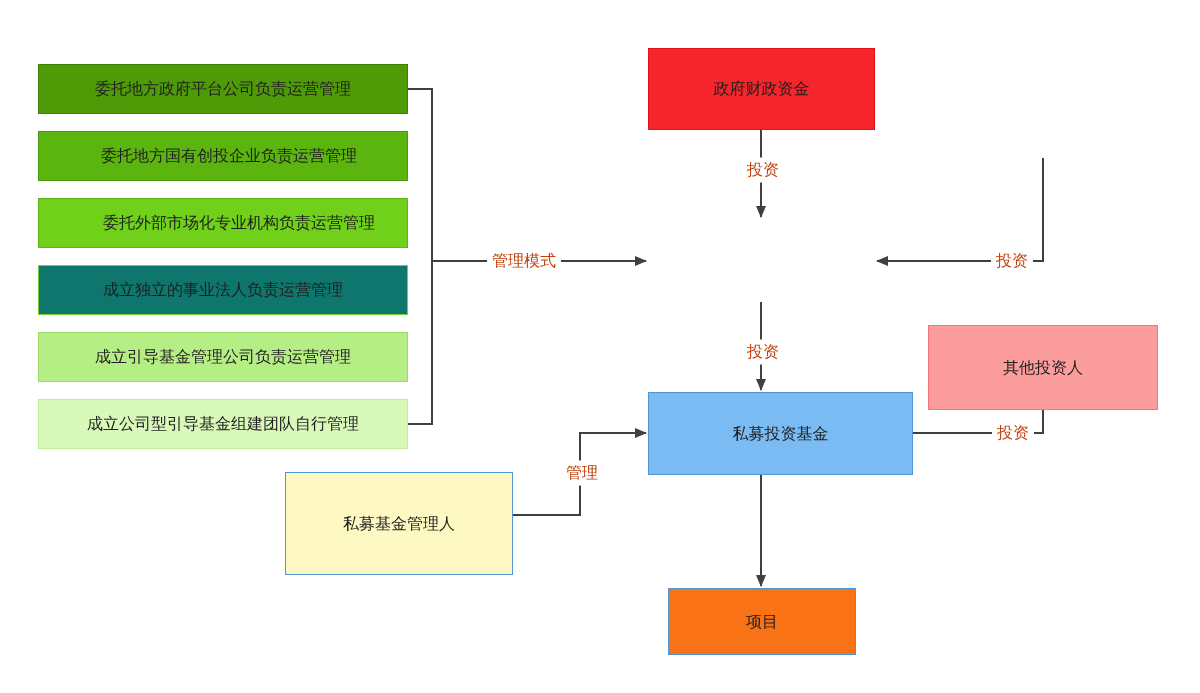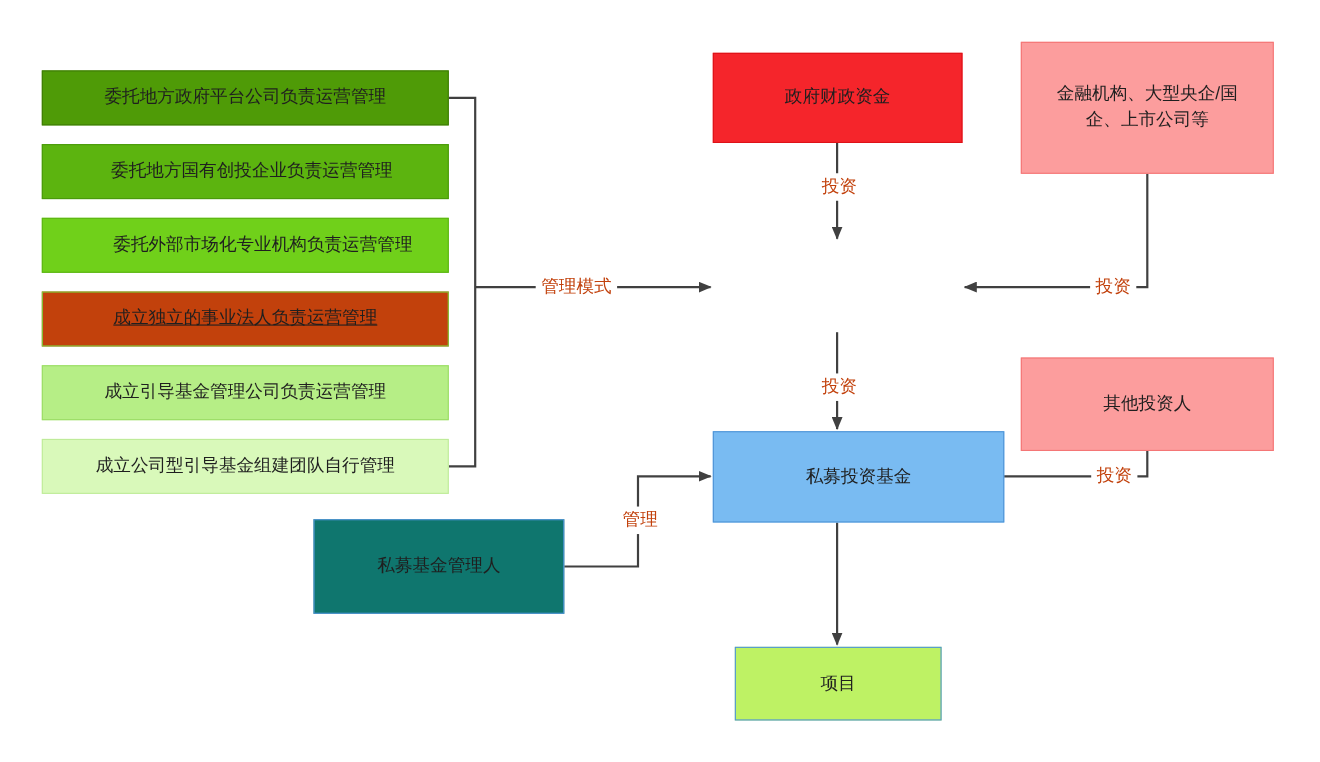--- a/index.html
+++ b/index.html
@@ -78,52 +78,49 @@
 
   <div class="node mode" style="top: 64px; background-color: rgb(79, 155, 7); border-color: rgb(63, 125, 6);">
     <span>委托地方政府平台公司负责运营管理</span>
   </div>
   <div class="node mode" style="top: 131px; background-color: rgb(92, 180, 15); border-color: rgb(74, 154, 11); padding-left: 12px;">
     <span>委托地方国有创投企业负责运营管理</span>
   </div>
   <div class="node mode" style="top: 198px; background-color: rgb(112, 208, 26); border-color: rgb(92, 181, 19); padding-left: 32px;">
     <span>委托外部市场化专业机构负责运营管理</span>
   </div>
-  <div class="node mode" style="top: 265px; background-color: #c2410c; border-color: rgb(124, 204, 56); text-decoration: underline;">
+  <div class="node mode" style="top: 265px; background-color: #0f766e; border-color: rgb(124, 204, 56);">
     <span>成立独立的事业法人负责运营管理</span>
   </div>
   <div class="node mode" style="top: 332px; background-color: rgb(182, 238, 134); border-color: rgb(156, 220, 102);">
     <span>成立引导基金管理公司负责运营管理</span>
   </div>
   <div class="node mode" style="top: 399px; background-color: rgb(217, 249, 186); border-color: rgb(191, 235, 154);">
     <span>成立公司型引导基金组建团队自行管理</span>
   </div>
 
   <div class="node" style="left: 648px; top: 48px; width: 227px; height: 82px; background-color: rgb(245, 37, 43); border-color: rgb(222, 18, 24);">
     <span>政府财政资金</span>
   </div>
 
-  <div class="node" style="left: 928px; top: 38px; width: 230px; height: 120px; background-color: rgb(252, 157, 157); border-color: rgb(244, 118, 118);">
-    <span class="wrap-narrow">金融机构、大型央企/国企、上市公司等</span>
-  </div>
 
 
   <div class="node" style="left: 928px; top: 325px; width: 230px; height: 85px; background-color: rgb(252, 157, 157); border-color: rgb(244, 118, 118);">
     <span>其他投资人</span>
   </div>
 
   <div class="node" style="left: 648px; top: 392px; width: 265px; height: 83px; background-color: rgb(121, 187, 242); border-color: rgb(79, 148, 214);">
     <span>私募投资基金</span>
   </div>
 
-  <div class="node" style="left: 285px; top: 472px; width: 228px; height: 86px; background-color: #0f766e; border-color: rgb(79, 148, 214);">
+  <div class="node" style="left: 285px; top: 472px; width: 228px; height: 103px; background-color: #fef9c3; border-color: rgb(79, 148, 214);">
     <span>私募基金管理人</span>
   </div>
 
-  <div class="node" style="left: 668px; top: 588px; width: 188px; height: 67px; background-color: #bef264; border-color: rgb(79, 148, 214);">
+  <div class="node" style="left: 668px; top: 588px; width: 188px; height: 67px; background-color: #f97316; border-color: rgb(79, 148, 214);">
     <span>项目</span>
   </div>
 
   <div class="edge-label" style="left:524px;top:261px">管理模式</div>
   <div class="edge-label" style="left:763px;top:170px">投资</div>
   <div class="edge-label" style="left:1012px;top:261px">投资</div>
   <div class="edge-label" style="left:763px;top:352px">投资</div>
   <div class="edge-label" style="left:1013px;top:433px">投资</div>
   <div class="edge-label" style="left:582px;top:473px">管理</div>
 

